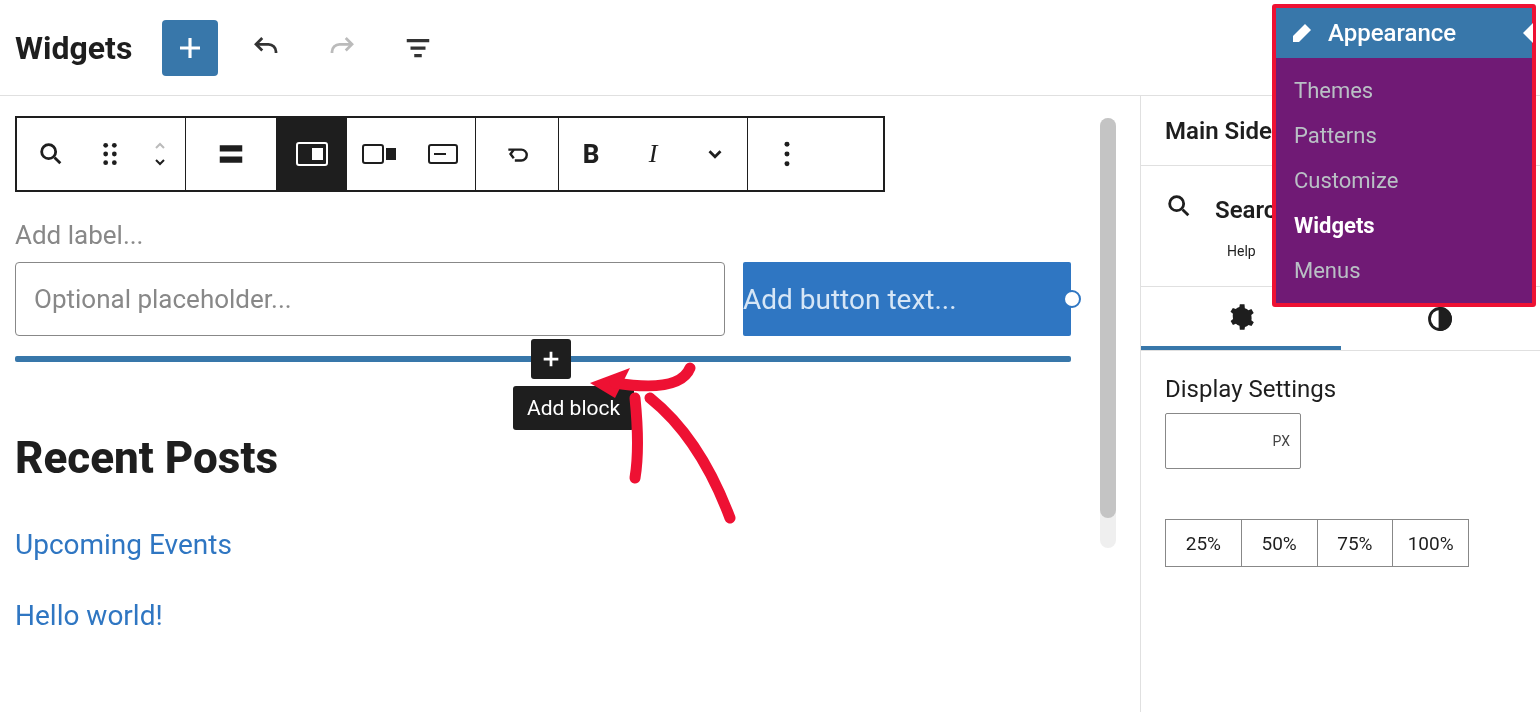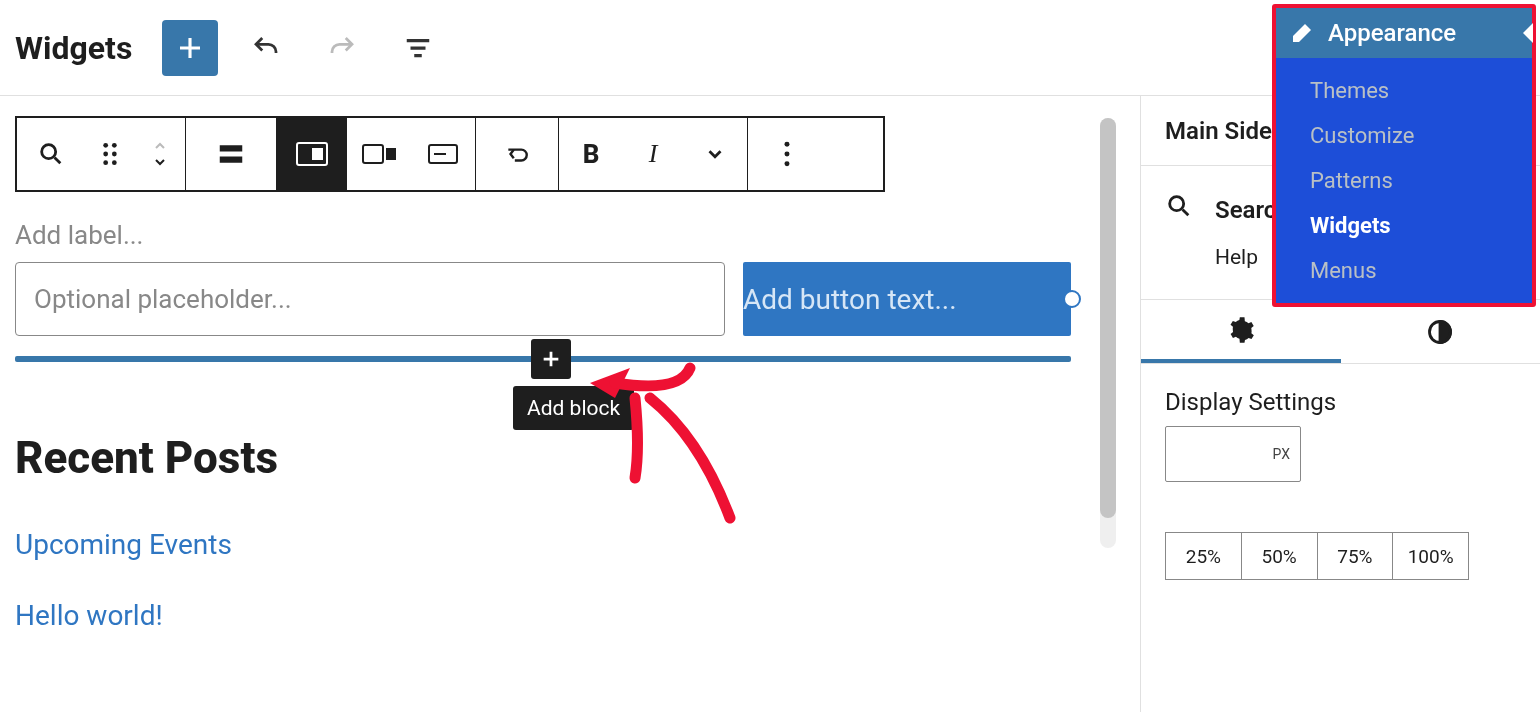--- a/index.html
+++ b/index.html
@@ -40,37 +40,37 @@
 .scrollbar-track { position: absolute; top: 118px; left: 1100px; width: 16px; height: 430px; background: #efefef; border-radius: 8px; }
 .scrollbar-thumb { position: absolute; top: 0; left: 0; width: 16px; height: 400px; background: #c4c4c4; border-radius: 8px; }
 
 
 .sidebar { position: absolute; top: 96px; right: 0; width: 400px; bottom: 0; border-left: 1px solid #e0e0e0; }
 .sb-header { display: flex; align-items: center; justify-content: space-between; height: 70px; padding: 0 24px; border-bottom: 1px solid #e0e0e0; font-size: 24px; font-weight: 600; }
 .sb-section { padding: 22px 24px; border-bottom: 1px solid #e0e0e0; }
 .sb-labeled { display: flex; align-items: flex-start; gap: 18px; }
 .sb-labeled .icon-slot { width: 32px; padding-top: 4px; }
 .sb-labeled .txt { font-size: 24px; line-height: 1.9; }
-.sb-sub { font-size: 21px; margin-top: 4px; }
+.sb-sub { font-size: 14px; margin-top: 4px; margin-left: 12px; }
 .sb-tabs { display: flex; height: 64px; border-bottom: 1px solid #e0e0e0; }
 .sb-tab { flex: 1; display: flex; align-items: center; justify-content: center; cursor: pointer; }
 .sb-tab.active { border-bottom: 4px solid #3877aa; }
 .sb-h2 { font-size: 24px; font-weight: 400; padding: 24px 24px 10px; }
 .sb-label { font-size: 16px; letter-spacing: 1px; color: #555; padding: 14px 24px 8px; text-transform: uppercase; }
 .width-input { margin: 0 24px; width: 136px; height: 56px; border: 1.5px solid #888; border-radius: 2px; position: relative; }
 .width-input .unit { position: absolute; right: 10px; top: 50%; transform: translateY(-50%); font-size: 14px; color: #444; }
 .width-presets { display: flex; margin: 50px 24px 0; border: 1.5px solid #888; width: 304px; height: 48px; }
 .width-presets div { flex: 1; display: flex; align-items: center; justify-content: center; font-size: 19px; border-right: 1.5px solid #888; cursor: pointer; }
 .width-presets div:last-child { border-right: none; }
 
 
 .appearance-menu { position: absolute; top: 4px; right: 4px; width: 264px; border: 4px solid #e13; border-radius: 3px; z-index: 10; }
 .appearance-head { background: #3877aa; color: #fff; height: 50px; display: flex; align-items: center; gap: 14px; padding: 12px 14px; font-size: 24px; font-weight: 500; position: relative; }
 .appearance-head .tri { position: absolute; right: -1px; top: 50%; transform: translateY(-50%); width: 0; height: 0; border-top: 10px solid transparent; border-bottom: 10px solid transparent; border-right: 10px solid #fff; }
-.appearance-body { background: #1d4ed8; color: #b9c0c5; padding: 10px 16px; }
+.appearance-body { background: #701a75; color: #b9c0c5; padding: 10px 0; }
 .appearance-body .mi { padding: 10px 18px; font-size: 22px; cursor: pointer; }
 .appearance-body .mi.active { color: #fff; font-weight: 700; }
 
 
 .anno { position: absolute; left: 560px; top: 358px; pointer-events: none; z-index: 5; }
 </style>
 </head>
 <body>
 
 <div class="header">
@@ -262,22 +262,22 @@
 <div class="appearance-menu">
   <div class="appearance-head">
     <svg width="24" height="24" viewBox="0 0 24 24" fill="white">
         <path d="M15 3l6 6-9 9-3 3H3v-6l3-3 9-9z"></path>
       </svg>
     <span>Appearance</span>
     <span class="tri"></span>
   </div>
   <div class="appearance-body">
     <div class="mi">Themes</div>
+    <div class="mi">Patterns</div>
     <div class="mi">Customize</div>
-    <div class="mi">Patterns</div>
     <div class="mi active">Widgets</div>
     <div class="mi">Menus</div>
   </div>
 </div>
 
 <svg class="anno" width="200" height="180" viewBox="0 0 200 180">
   <path d="M30 25 L70 10 L55 40 Z" fill="#e13"></path>
   <path d="M55 25 Q120 35 130 10" stroke="#e13" stroke-width="11" fill="none" stroke-linecap="round"></path>
   <path d="M90 40 Q140 80 170 160" stroke="#e13" stroke-width="11" fill="none" stroke-linecap="round"></path>
   <path d="M75 40 Q80 90 75 120" stroke="#e13" stroke-width="11" fill="none" stroke-linecap="round"></path>

